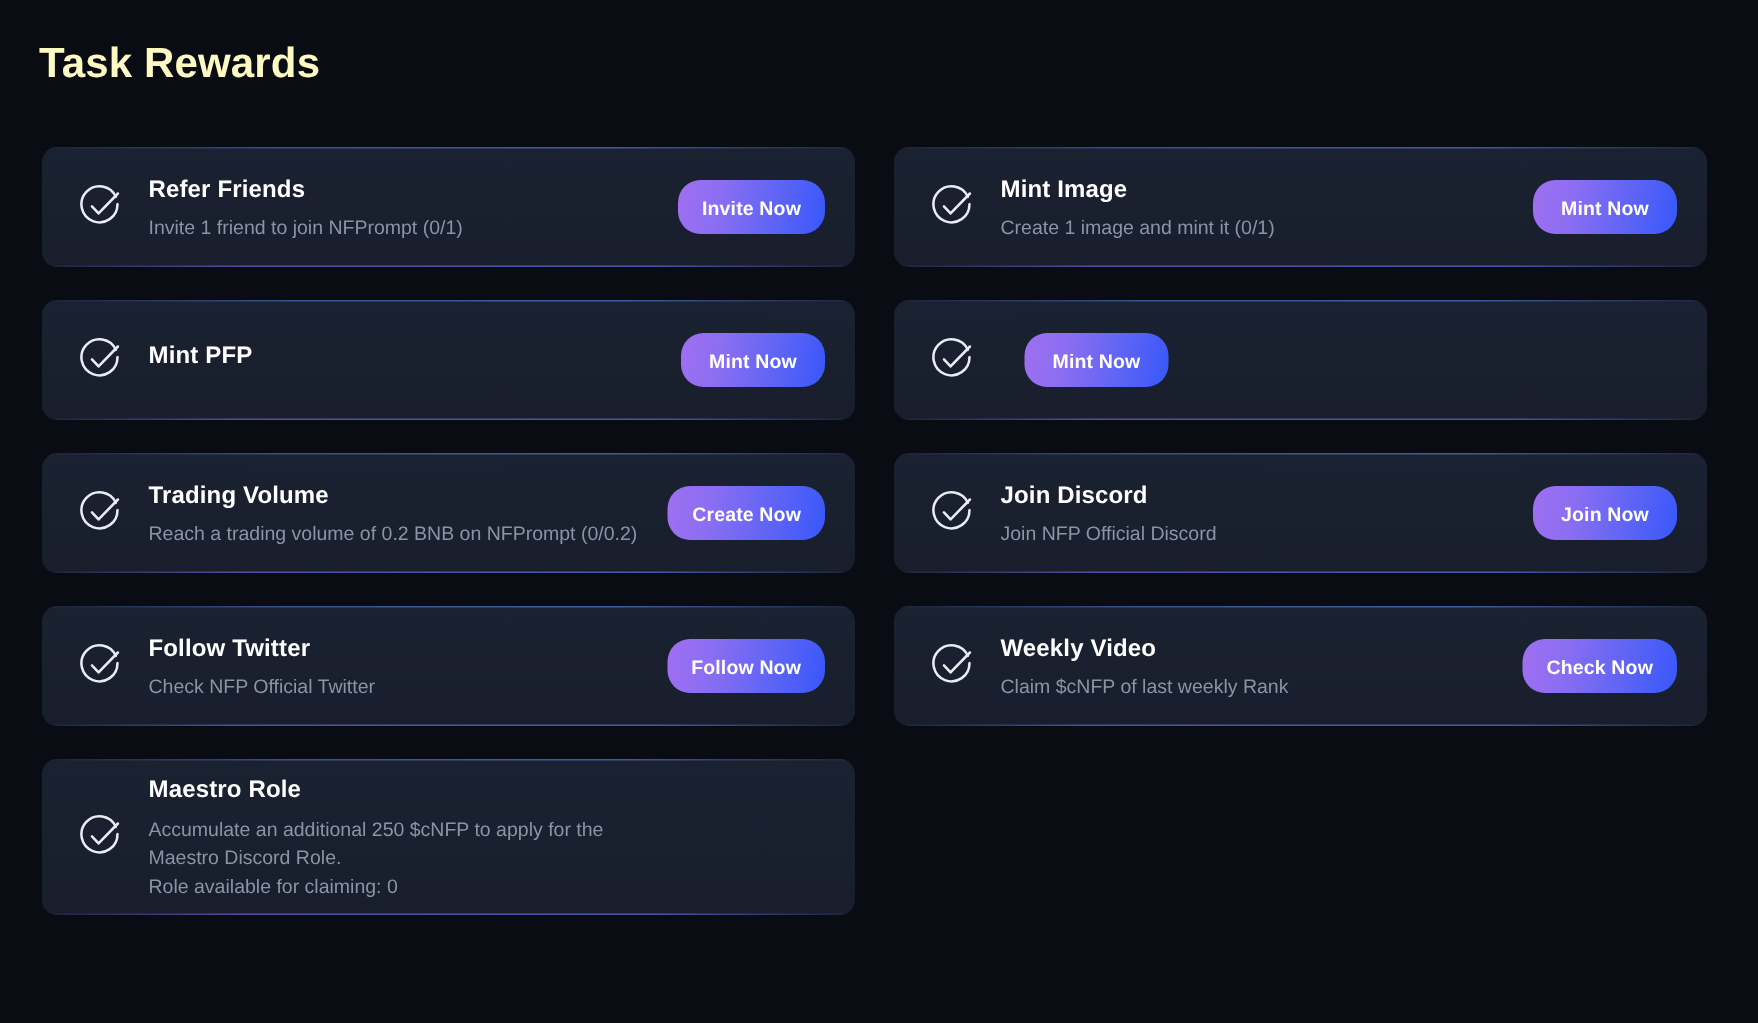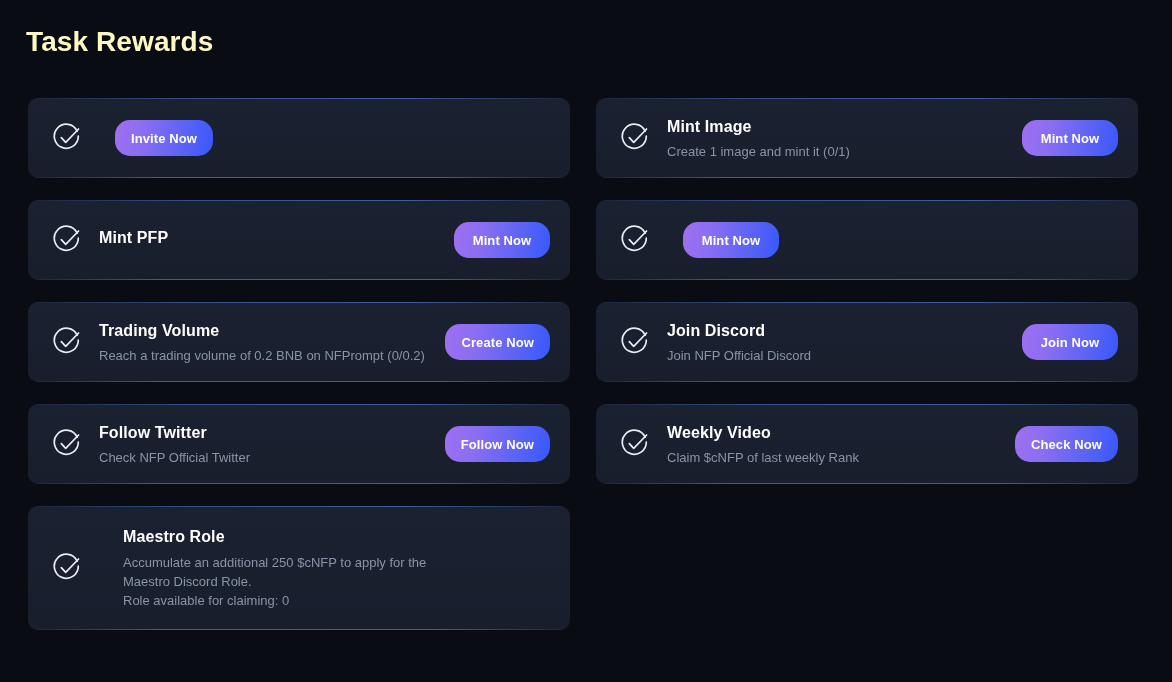--- a/index.html
+++ b/index.html
@@ -54,23 +54,22 @@
     background: linear-gradient(180deg, #1a2130 0%, #181e2c 100%);
     border-radius: 10px;
     height: 80px;
     display: flex;
     align-items: center;
     padding: 0 20px 0 24px;
     overflow: hidden;
   }
 
   .task-card.tall {
-    height: 124px;
+    height: 104px;
     align-items: center;
-    gap: 24px;
   }
 
   
   .task-card::before {
     content: "";
     position: absolute;
     left: 0; right: 0; top: 0;
     height: 1px;
     background: linear-gradient(90deg,
         rgba(60,90,180,0.05) 0%,
@@ -163,20 +162,24 @@
   <h1 class="page-title">Task Rewards</h1>
 
   <div class="task-grid">
       <div class="task-card">
         <span class="check-icon">
           <svg viewBox="0 0 30 30" width="30" height="30" fill="none" aria-hidden="true">
             <path d="M25.2 8.2 A12 12 0 1 0 26.3 13.1" stroke="currentColor" stroke-width="1.7" stroke-linecap="round" fill="none"></path>
             <path d="M9.3 14.6 L13.7 19.3 L26.6 6.0" stroke="currentColor" stroke-width="1.7" stroke-linecap="round" stroke-linejoin="round" fill="none"></path>
           </svg>
         </span>
+        <div class="task-text">
+          <div class="task-title">Refer Friends</div>
+          <div class="task-desc">Invite 1 friend to join NFPrompt (0/1)</div>
+        </div>
         <button class="task-action">Invite Now</button>
       </div>
       <div class="task-card">
         <span class="check-icon">
           <svg viewBox="0 0 30 30" width="30" height="30" fill="none" aria-hidden="true">
             <path d="M25.2 8.2 A12 12 0 1 0 26.3 13.1" stroke="currentColor" stroke-width="1.7" stroke-linecap="round" fill="none"></path>
             <path d="M9.3 14.6 L13.7 19.3 L26.6 6.0" stroke="currentColor" stroke-width="1.7" stroke-linecap="round" stroke-linejoin="round" fill="none"></path>
           </svg>
         </span>
         <div class="task-text">

